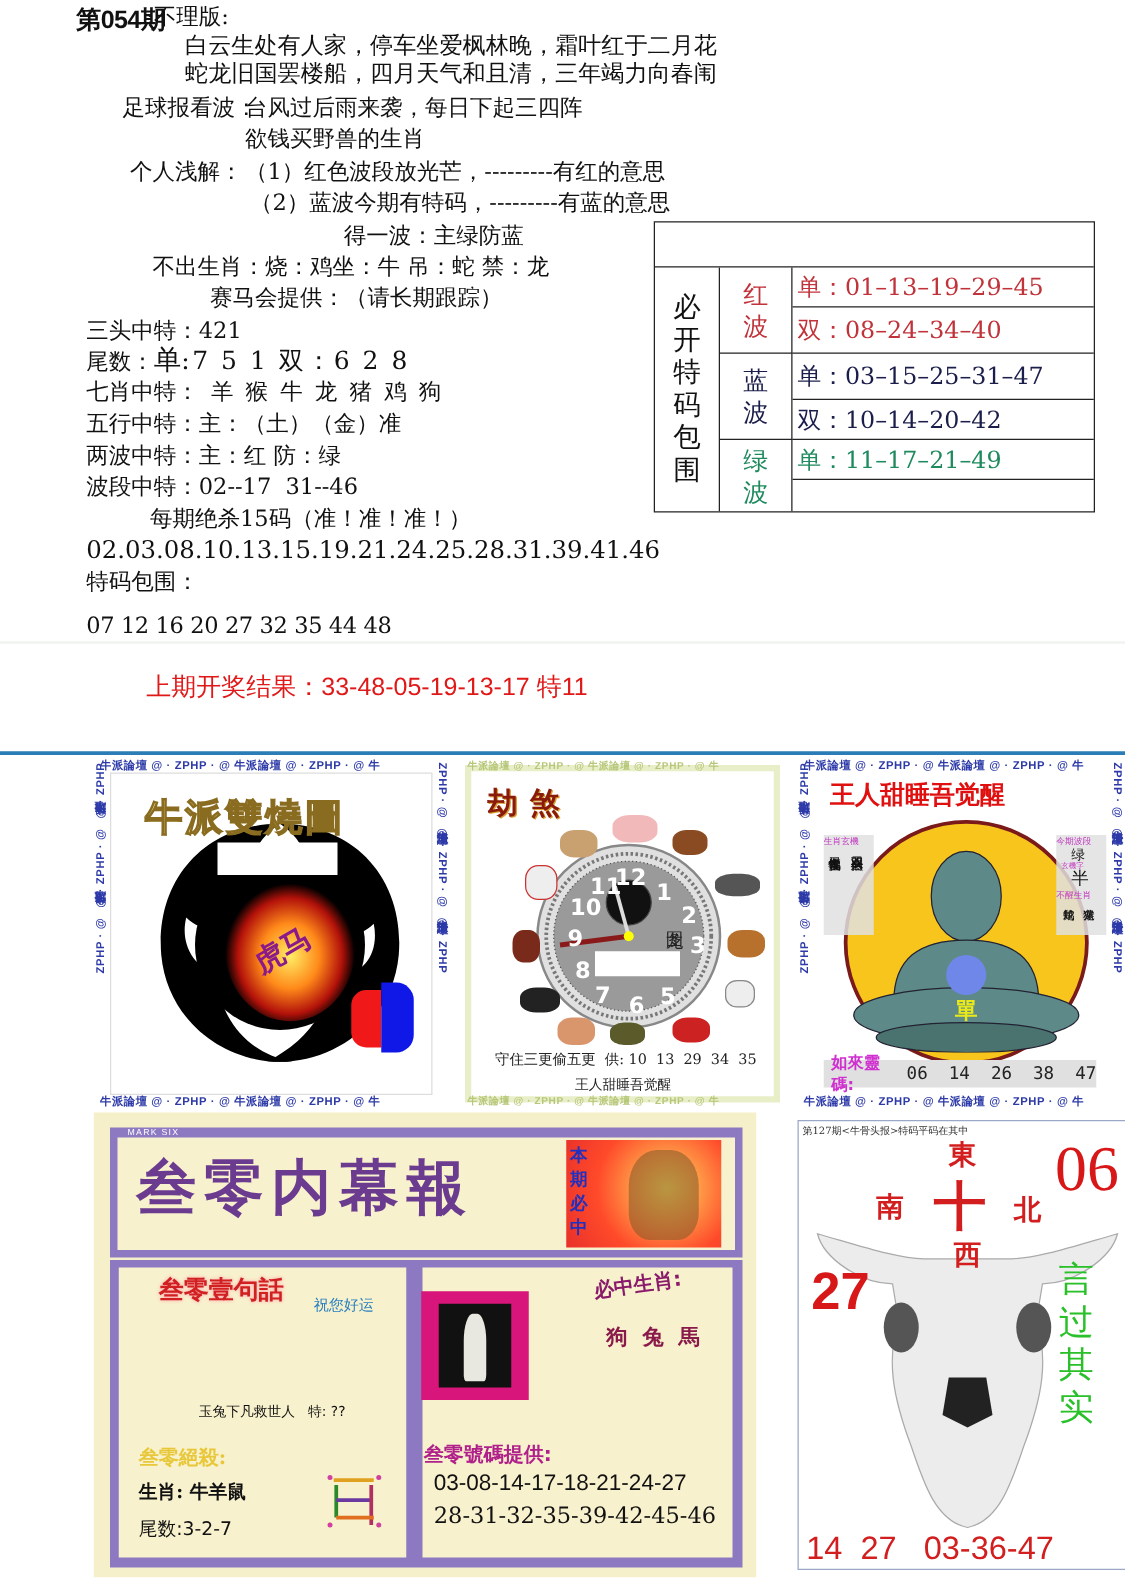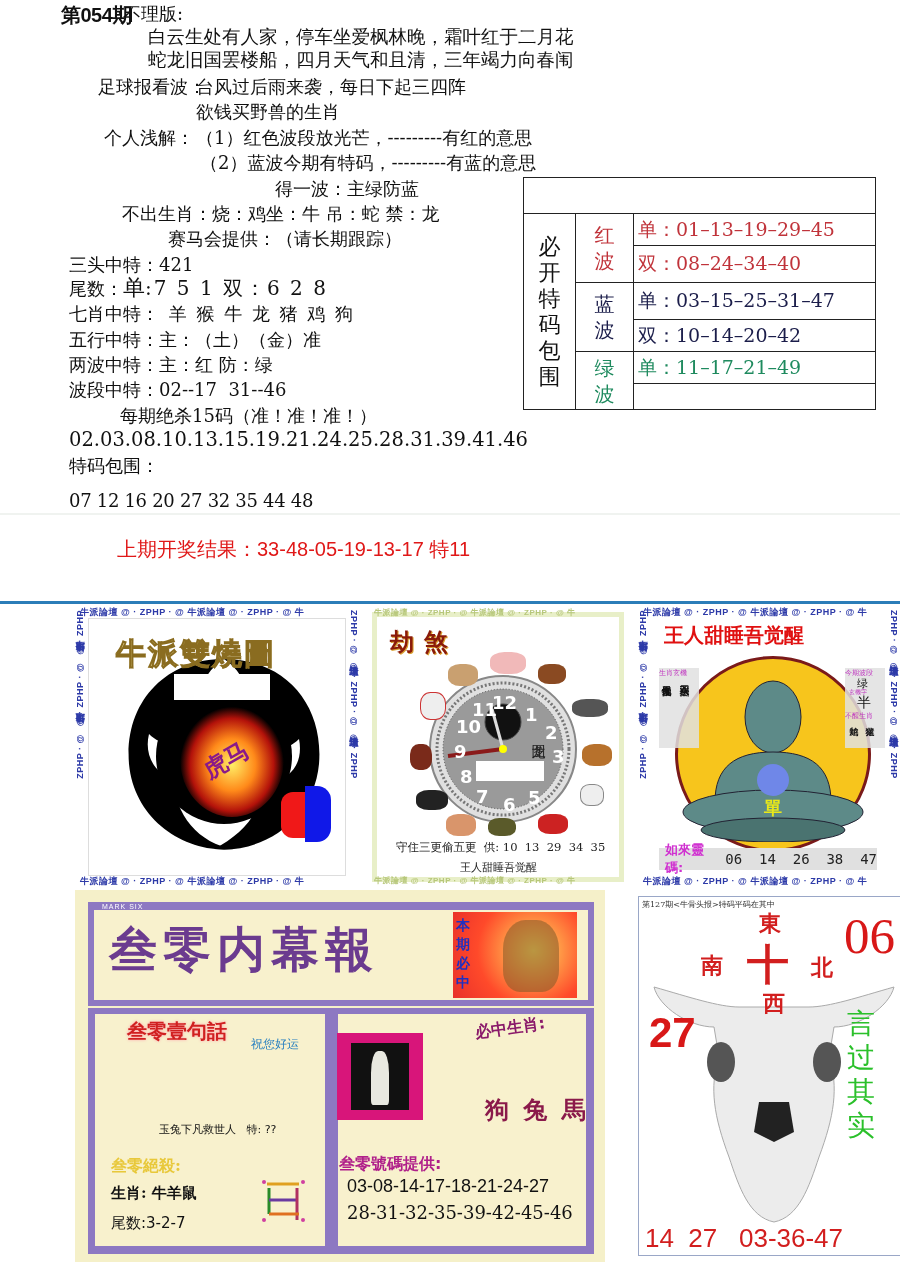--- a/index.html
+++ b/index.html
@@ -238,21 +238,21 @@
 
   <div class="abs" style="left:257px;top:118px;width:262px;height:246px;background:#8d78c2;padding:6px;">
     <div class="abs" style="left:6px;top:6px;width:248px;height:232px;background:#f8f1cd;"></div>
   </div>
   <div class="abs" style="left:262px;top:143px;width:86px;height:87px;background:#d8157a;padding:10px;">
     <div class="abs" style="left:14px;top:10px;width:58px;height:67px;background:#111;">
       <div class="abs" style="left:20px;top:8px;width:18px;height:54px;border-radius:40% 40% 10% 10%;background:#e8e8e0;"></div>
     </div>
   </div>
   <div class="abs" style="left:400px;top:128px;font-family:'DejaVu Sans',sans-serif;font-weight:bold;font-size:16px;color:#8a1a6a;transform:rotate(-8deg);white-space:nowrap;">必中生肖:</div>
-  <div class="abs" style="left:410px;top:168px;font-family:'DejaVu Sans',sans-serif;font-weight:bold;font-size:24px;color:#8a1a4a;white-space:nowrap;word-spacing:6px;margin-top:36px;">狗 兔 馬</div>
+  <div class="abs" style="left:410px;top:168px;font-family:'DejaVu Sans',sans-serif;font-weight:bold;font-size:17px;color:#8a1a4a;white-space:nowrap;word-spacing:6px;">狗 兔 馬</div>
   <div class="abs" style="left:264px;top:264px;font-family:'DejaVu Sans',sans-serif;font-weight:bold;font-size:16px;color:#b0208a;white-space:nowrap;">叁零號碼提供:</div>
   <div class="abs" style="left:272px;top:286px;font-family:Liberation Sans, sans-serif;font-size:18px;color:#111;white-space:nowrap;">03-08-14-17-18-21-24-27</div>
   <div class="abs" style="left:272px;top:312px;font-family:'DejaVu Serif',serif;font-size:18px;color:#111;white-space:nowrap;">28-31-32-35-39-42-45-46</div>
 </div>
 
 <div class="panel" style="left:638px;top:896px;width:274px;height:360px;background:#fff;border:1px solid #9aa7c7;text-align:right;">
   <div class="abs" style="left:3px;top:2px;font-size:8px;color:#333;white-space:nowrap;">第127期&lt;牛骨头报&gt;特码平码在其中</div>
   <svg class="abs" style="left:10px;top:70px;" width="250" height="260" viewBox="0 0 250 260">
     <path d="M5 20 C40 30 70 40 90 40 L160 40 C180 40 210 30 245 20 C240 40 210 60 185 60 L180 90 C190 120 185 150 170 190 C160 220 150 250 125 255 C100 250 90 220 80 190 C65 150 60 120 70 90 L65 60 C40 60 10 40 5 20 Z" fill="#ececec" stroke="#aaa"></path>
     <ellipse cx="72" cy="95" rx="14" ry="20" fill="#555"></ellipse>

